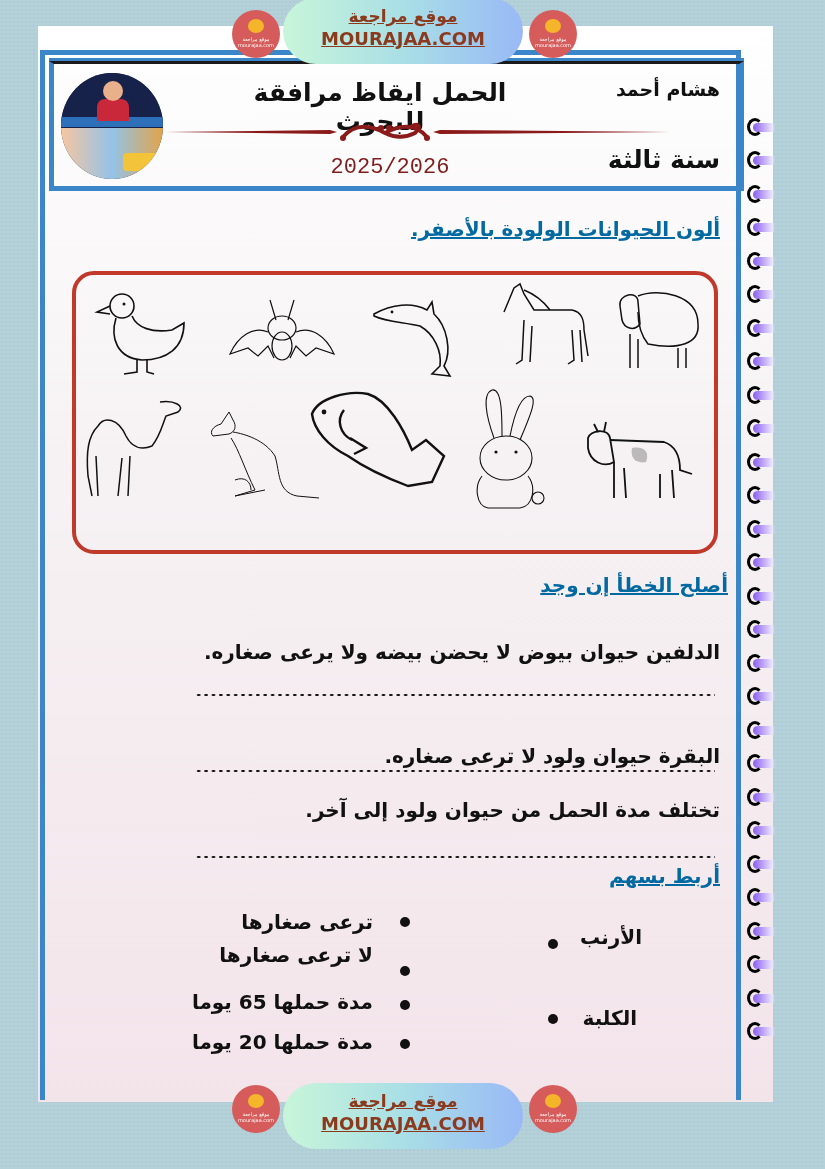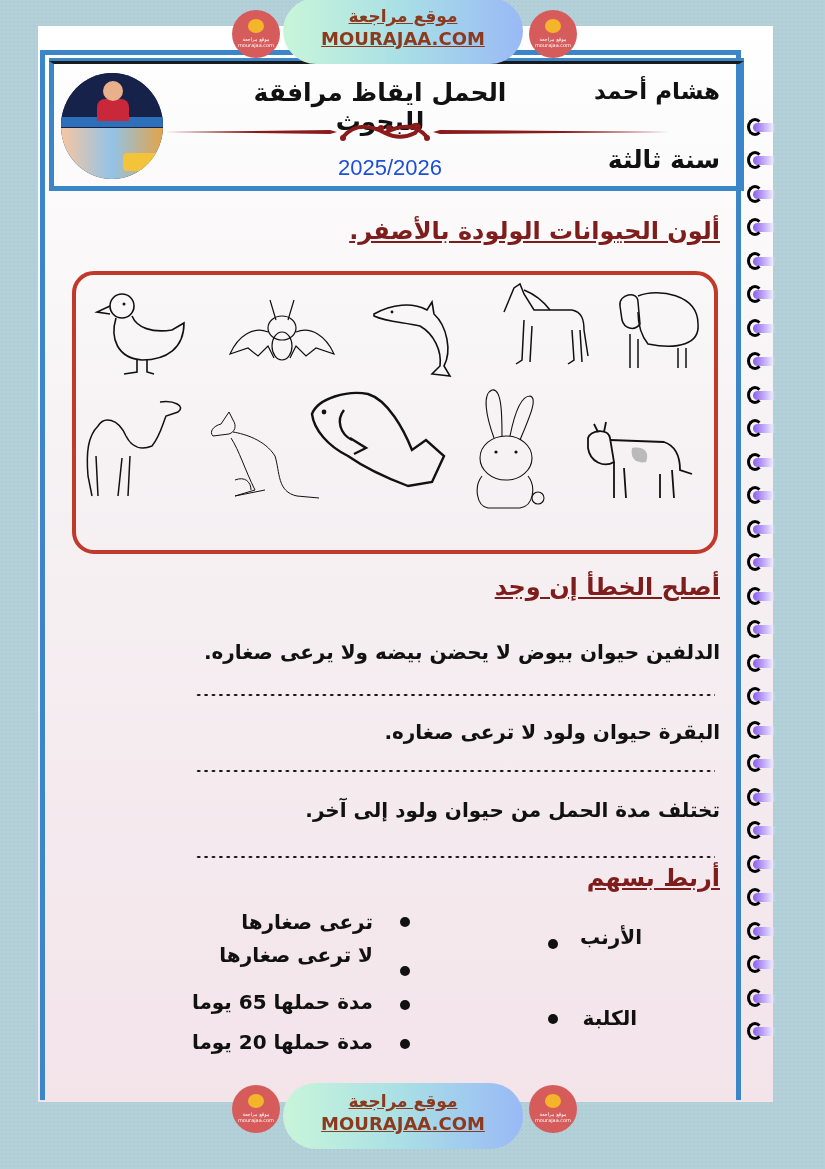--- a/index.html
+++ b/index.html
@@ -32,35 +32,35 @@
     overflow:hidden; background:#1d2a4a;
   }
   .avatar .top { position:absolute; left:0; top:0; width:100%; height:52%; background:#17224a; }
   .avatar .bot { position:absolute; left:0; top:52%; width:100%; height:48%; background:linear-gradient(90deg,#f7c6a0,#93c3e8 50%,#e2a34a); }
   .avatar .kid { position:absolute; left:42px; top:8px; width:20px; height:20px; border-radius:50%; background:#e8b08b; }
   .avatar .shirt { position:absolute; left:36px; top:26px; width:32px; height:22px; background:#c8283a; border-radius:8px 8px 0 0; }
   .avatar .band { position:absolute; left:0; top:44px; width:100%; height:10px; background:#2d6fb8; }
   .avatar .tag { position:absolute; left:62px; top:80px; width:38px; height:18px; background:#f3c33a; border-radius:4px; }
 
   .title-main { position:absolute; left:220px; top:78px; width:320px; text-align:center; font-size:25px; font-weight:bold; color:#111; direction:rtl; }
-  .name { position:absolute; right:105px; top:78px; font-size:23px; font-weight:bold; color:#111; direction:rtl; }
+  .name { position:absolute; right:105px; top:78px; font-size:19px; font-weight:bold; color:#111; direction:rtl; }
   .grade { position:absolute; right:105px; top:145px; font-size:25px; font-weight:bold; color:#111; direction:rtl; }
-  .year { position:absolute; left:300px; top:155px; width:180px; text-align:center; font-size:22px; color:#1d4ed8; font-family:Liberation Sans, sans-serif; }
+  .year { position:absolute; left:300px; top:155px; width:180px; text-align:center; font-size:22px; color:#7f1d1d; font-family:Liberation Mono, monospace; }
   .ornament { position:absolute; left:165px; top:121px; width:505px; height:22px; }
 
-  .section-title { position:absolute; color:#7f1d1d; font-weight:bold; text-decoration:underline; direction:rtl; font-size:24px; }
+  .section-title { position:absolute; color:#0369a1; font-weight:bold; text-decoration:underline; direction:rtl; font-size:20px; }
   .s1 { right:105px; top:217px; }
-  .s2 { right:105px; top:573px;text-align:right; }
+  .s2 { right:97px; top:573px;text-align:right; }
   .s3 { right:105px; top:864px; }
 
   .animal-box { position:absolute; left:72px; top:271px; width:646px; height:283px; border:4px solid #c0392b; border-radius:22px; box-sizing:border-box; }
   .animal { position:absolute; }
 
   .sentence { position:absolute; right:105px; font-size:20px; font-weight:bold; color:#111; direction:rtl; }
-  .q1 { top:640px; } .q2 { top:720px;margin-left:37px; } .q3 { top:798px; }
+  .q1 { top:640px; } .q2 { top:744px;margin-left:37px; } .q3 { top:798px; }
   .dots { position:absolute; left:195px; width:520px; height:6px;
     background-image: radial-gradient(#111 1.4px, transparent 1.8px); background-size:7.4px 6px; }
   .d1 { top:692px; } .d2 { top:768px; } .d3 { top:854px; }
 
   .match-left { position:absolute; font-size:20px; font-weight:bold; color:#111; direction:rtl; }
   .bullet { position:absolute; width:10px; height:10px; border-radius:50%; background:#111; }
 
   .rings { position:absolute; left:745px; top:118px; width:30px; height:940px; }
   .ring { position:absolute; left:0; width:30px; height:20px; }
   .ring .c { position:absolute; left:2px; top:0; width:16px; height:18px; border-radius:50%; border:3px solid #000; border-right-color:transparent; box-sizing:border-box; background:transparent; }

